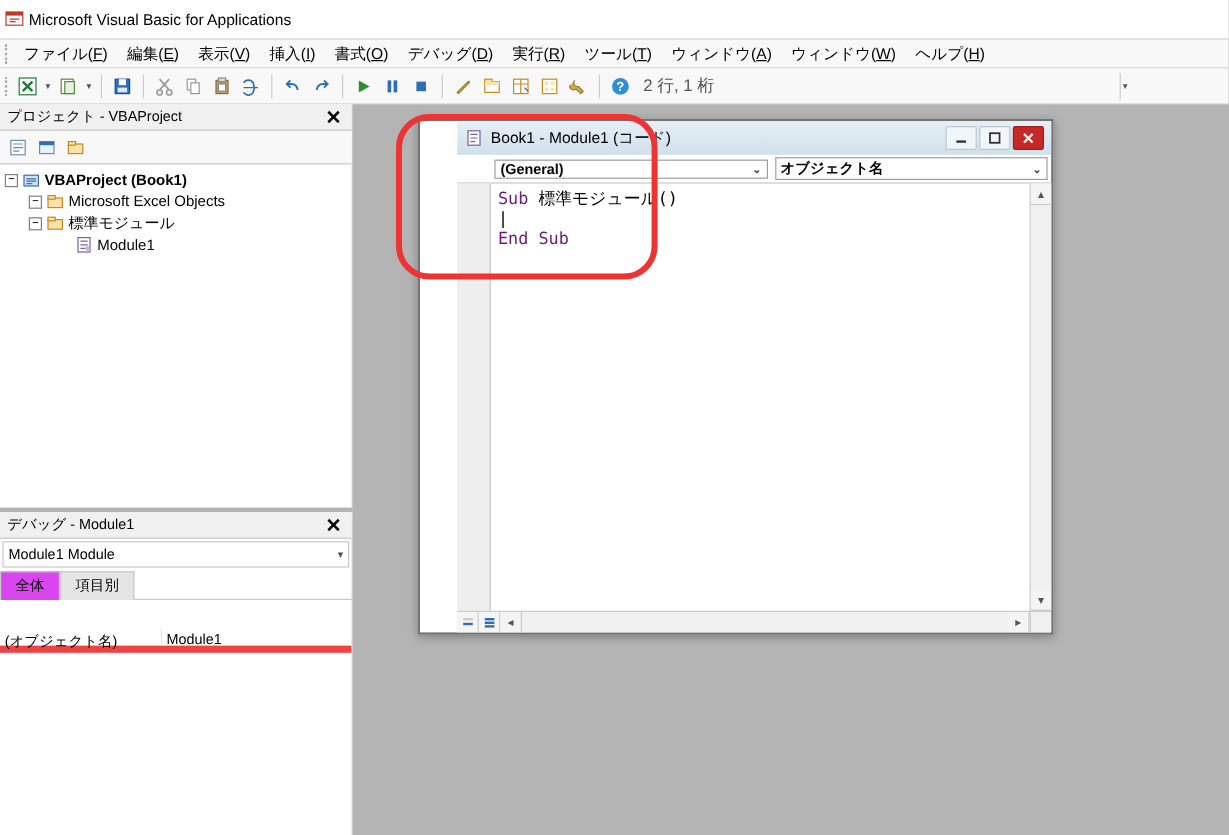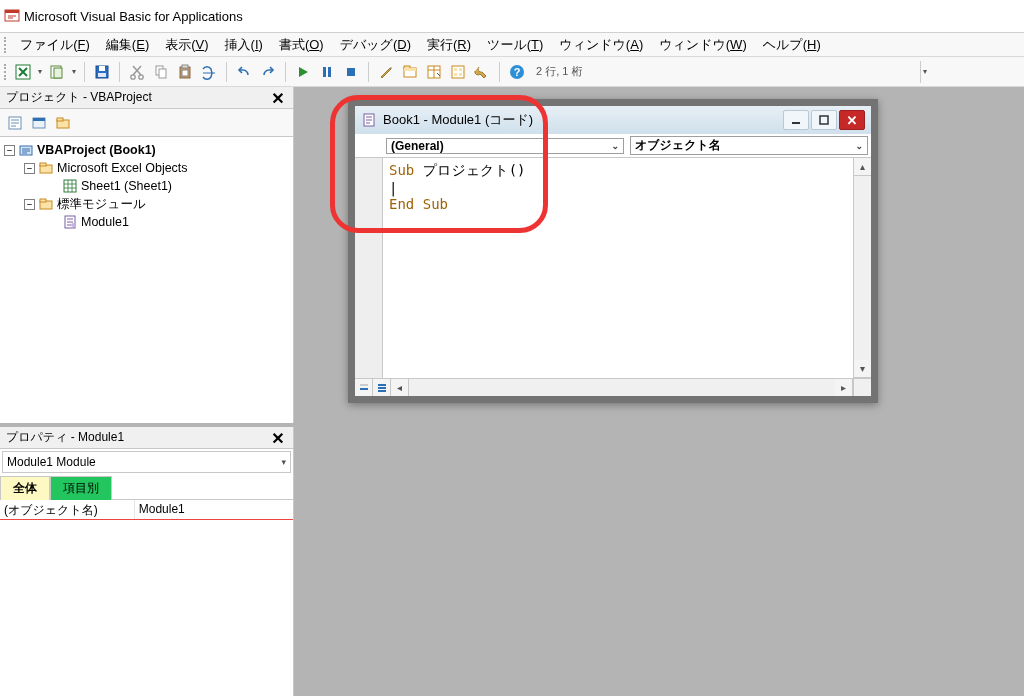--- a/index.html
+++ b/index.html
@@ -14,21 +14,21 @@
   .menubar { height: 24px; background: #f8f8f8; display: flex; align-items: center; padding: 0 4px; border-bottom: 1px solid #d9d9d9; font-size: 13px; gap: 4px; }
   .grip { width: 4px; height: 16px; border-left: 2px dotted #aaa; margin-right: 2px; }
   .menu-item { padding: 2px 6px; cursor: default; }
   .menu-item u { text-decoration: underline; }
 
   
   .toolbar { height: 30px; background: #f8f8f8; display: flex; align-items: center; padding: 0 4px; border-bottom: 1px solid #d9d9d9; gap: 2px; }
   .tb-btn { width: 22px; height: 22px; display: inline-flex; align-items: center; justify-content: center; border: 1px solid transparent; border-radius: 2px; cursor: default; }
   .tb-sep { width: 1px; height: 20px; background: #ccc; margin: 0 4px; }
   .drop-arrow { width: 8px; height: 22px; display: inline-flex; align-items: center; justify-content: center; color: #555; font-size: 8px; }
-  .status-text { padding: 0 6px; color: #555; font-size: 11px; }
+  .status-text { padding: 0 6px; color: #555; font-size: 14px; }
   .toolbar-end { margin-left: 330px; width: 8px; height: 22px; border-left: 1px solid #ccc; display:flex; align-items:center; justify-content:center; font-size:8px; color:#555;}
 
   
   .body { flex: 1; display: flex; min-height: 0; }
 
   
   .left-col { width: 294px; display: flex; flex-direction: column; background: #fff; }
 
   
   .panel-header { height: 22px; background: #f0f0f0; border-bottom: 1px solid #c8c8c8; display: flex; align-items: center; padding: 0 6px; font-size: 12px; position: relative; }
@@ -43,43 +43,43 @@
   .tree .twisty.none { border: none; background: none; }
   .node-icon { width: 16px; height: 16px; display: inline-flex; align-items:center; justify-content:center; }
   .bold { font-weight: bold; }
 
   
   .spacer { height: 4px; background:#b4b4b4; }
   .props-panel { flex: 1; display: flex; flex-direction: column; border-right: 1px solid #c8c8c8; background:#fff; }
   .props-name { height: 22px; border: 1px solid #c8c8c8; margin: 2px; padding: 0 4px; display:flex; align-items:center; font-size: 12px; }
   .props-name .pp-drop { margin-left:auto; font-size:9px; color:#555; }
   .props-tabs { display:flex; border-bottom: 1px solid #c8c8c8; font-size: 12px; }
-  .props-tab { padding: 3px 12px; border: 1px solid #c8c8c8; border-bottom: none; margin-right: 0; background:#22c55e; position: relative; top: 1px; cursor: default;}
-  .props-tab.active { background:#fef9c3;font-weight:bold; }
+  .props-tab { padding: 3px 12px; border: 1px solid #c8c8c8; border-bottom: none; margin-right: 0; background:#e5e5e5; position: relative; top: 1px; cursor: default;}
+  .props-tab.active { background:#d946ef; }
   .props-grid { flex:1; overflow:auto; }
-  .props-row { display:flex; height: 20px; border-bottom: 1px solid #ef4444; font-size:12px; }
+  .props-row { display:flex; height: 20px; border-bottom: 6px solid #ef4444; font-size:12px;margin-top:24px; }
   .props-row .pcell { padding: 2px 4px; }
   .props-row .pcell:first-child { width: 46%; border-right:1px solid #e5e5e5; }
 
   
   .mdi { flex:1; position: relative; background:#b4b4b4; }
 
   
-  .code-window { position: absolute; left: 54px; top: 12px; width: 530px; height: 304px; background: #fff; border: 7px solid #737373; box-shadow: 0 2px 8px rgba(0,0,0,.35); display:flex; flex-direction:column; }
+  .code-window { position: absolute; left: 54px; top: 12px; width: 530px; height: 430px; background: #fff; border: 2px solid #737373; box-shadow: 0 2px 8px rgba(0,0,0,.35); display:flex; flex-direction:column;padding-left:31px; }
   .cw-title { height: 28px; background: linear-gradient(#e7eff5,#cfe0ec); display:flex; align-items:center; padding:0 6px; font-size:13px; gap:6px; }
   .win-btns { margin-left:auto; display:flex; gap:2px; }
   .win-btn { width:26px; height:20px; display:inline-flex; align-items:center; justify-content:center; border:1px solid #b9c8d3; background:#f0f6fa; border-radius:2px; cursor:default; }
   .win-btn.close { background:#c62828; color:#fff; border-color:#9e1f1f; font-weight:bold; }
   .cw-selectors { height:24px; border-bottom:1px solid #c8c8c8; display:flex; padding: 0 0 0 28px; gap:0;align-items:center; }
   .cw-sel { flex:1; border:1px solid #9e9e9e; background:#fff; margin: 2px 3px; display:flex; align-items:center; padding:0 4px; font-size:12px; font-weight:bold; position:relative; }
   .cw-sel .sel-arrow { margin-left:auto; font-size:9px; color:#444; }
   .cw-body { flex:1; display:flex; min-height:0; }
   .gutter { width:28px; background:#eee; border-right:1px solid #c8c8c8; }
   .code { flex:1; font-family: "MS Gothic", Consolas, monospace; font-size:14px; padding:4px 6px; white-space:pre; overflow:auto; color:#000; }
-  .kw { color:#a16207; }
+  .kw { color:#701a75; }
   .cw-sb-r { width:18px; background:#f0f0f0; border-left:1px solid #c8c8c8; display:flex; flex-direction:column; }
   .sb-btn { height:18px; display:flex; align-items:center; justify-content:center; font-size:10px; color:#555; background:#f4f4f4; border-bottom:1px solid #c8c8c8; }
   .sb-track { flex:1; background:#f0f0f0; }
   .cw-bottom { height:18px; border-top:1px solid #c8c8c8; display:flex; }
   .cw-bottom .bb { width:18px; border-right:1px solid #c8c8c8; display:flex; align-items:center; justify-content:center; font-size:10px; color:#555; background:#f4f4f4;}
   .cw-bottom .hscroll { flex:1; background:#f0f0f0; position:relative; }
   .cw-bottom .corner { width:18px; background:#f0f0f0; border-left:1px solid #c8c8c8; }
 
   
   .red-ring { position:absolute; border:5px solid #e33; border-radius:28px; pointer-events:none; }
@@ -303,30 +303,20 @@
         <div class="row" style="--ind:24px">
           <span class="twisty">−</span>
           <span class="node-icon">
               <svg width="16" height="16">
                 <rect x="2" y="5" width="12" height="8" fill="#fbe2a9" stroke="#c78a21"></rect>
                 <rect x="2" y="3" width="6" height="3" fill="#fbe2a9" stroke="#c78a21"></rect>
               </svg>
             </span>
           <span>Microsoft Excel Objects</span>
         </div>
-        <div class="row" style="--ind:48px">
-          <span class="twisty none"></span>
-          <span class="node-icon">
-              <svg width="16" height="16">
-                <rect x="2" y="2" width="12" height="12" fill="#fff" stroke="#2f7c3b"></rect>
-                <path d="M2 6h12M2 10h12M6 2v12M10 2v12" stroke="#2f7c3b" stroke-width="0.8"></path>
-              </svg>
-            </span>
-          <span>Sheet1 (Sheet1)</span>
-        </div>
         <div class="row" style="--ind:24px">
           <span class="twisty">−</span>
           <span class="node-icon">
               <svg width="16" height="16">
                 <rect x="2" y="5" width="12" height="8" fill="#fbe2a9" stroke="#c78a21"></rect>
                 <rect x="2" y="3" width="6" height="3" fill="#fbe2a9" stroke="#c78a21"></rect>
               </svg>
             </span>
           <span>標準モジュール</span>
         </div>
@@ -341,21 +331,21 @@
             </span>
           <span>Module1</span>
         </div>
       </div>
     </div>
 
     <div class="spacer"></div>
 
     <div class="props-panel">
       <div class="panel-header">
-        <span>プロパティ - Module1</span>
+        <span>デバッグ - Module1</span>
         <span class="pclose">✕</span>
       </div>
       <div class="props-name">
         <span>Module1 Module</span>
         <span class="pp-drop">▾</span>
       </div>
       <div class="props-tabs">
         <div class="props-tab active">全体</div>
         <div class="props-tab">項目別</div>
       </div>
@@ -398,21 +388,21 @@
           <span>(General)</span>
           <span class="sel-arrow">⌄</span>
         </div>
         <div class="cw-sel">
           <span>オブジェクト名</span>
           <span class="sel-arrow">⌄</span>
         </div>
       </div>
       <div class="cw-body">
         <div class="gutter"></div>
-        <div class="code"><span class="kw">Sub</span><span> プロジェクト()</span>
+        <div class="code"><span class="kw">Sub</span><span> 標準モジュール()</span>
 <span></span>|
 <span class="kw">End Sub</span></div>
         <div class="cw-sb-r">
           <div class="sb-btn">▴</div>
           <div class="sb-track"></div>
           <div class="sb-btn">▾</div>
         </div>
       </div>
       <div class="cw-bottom">
         <div class="bb">

